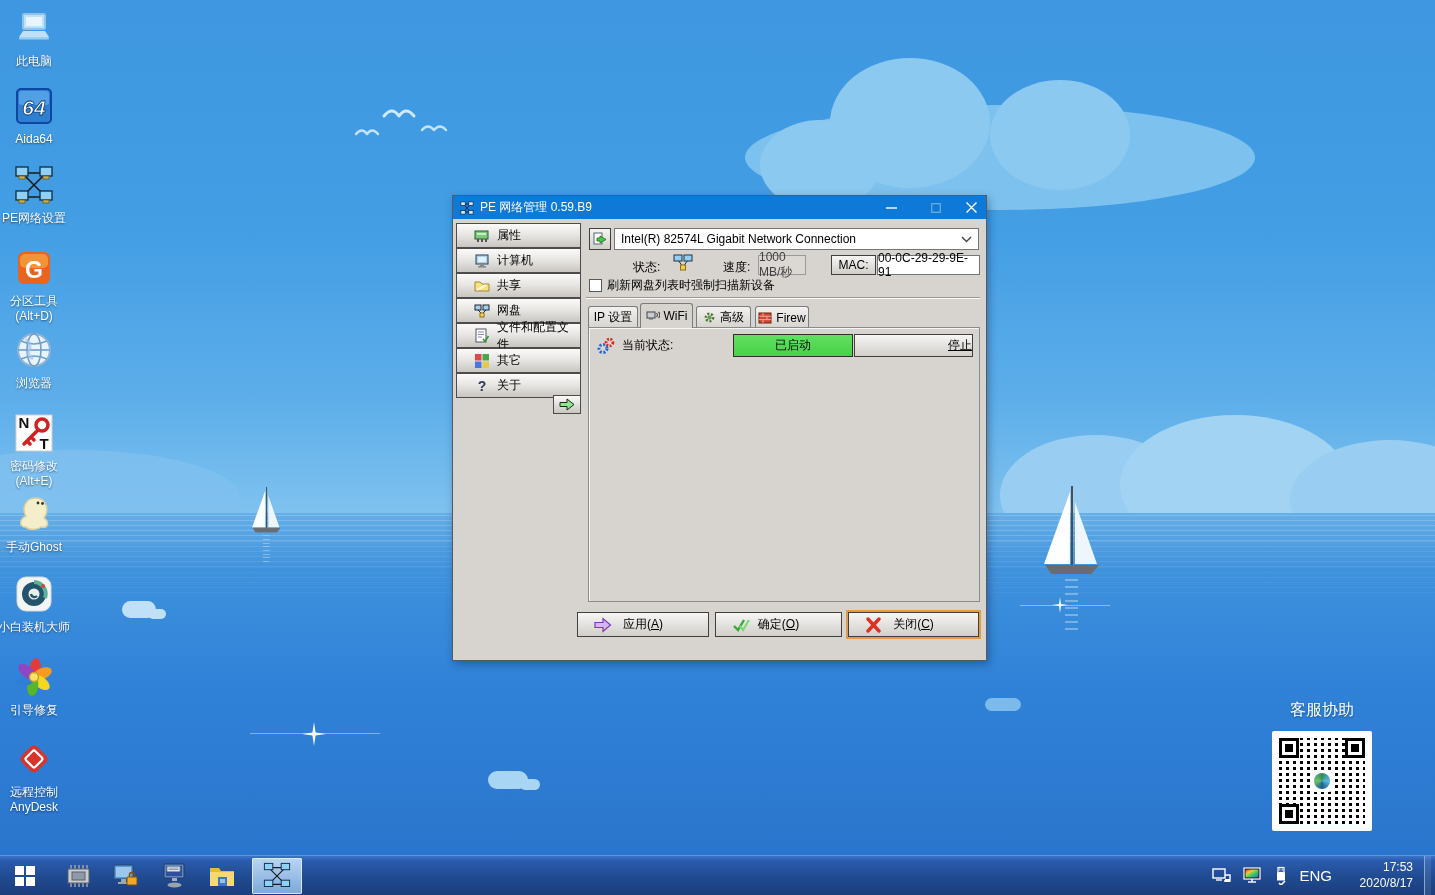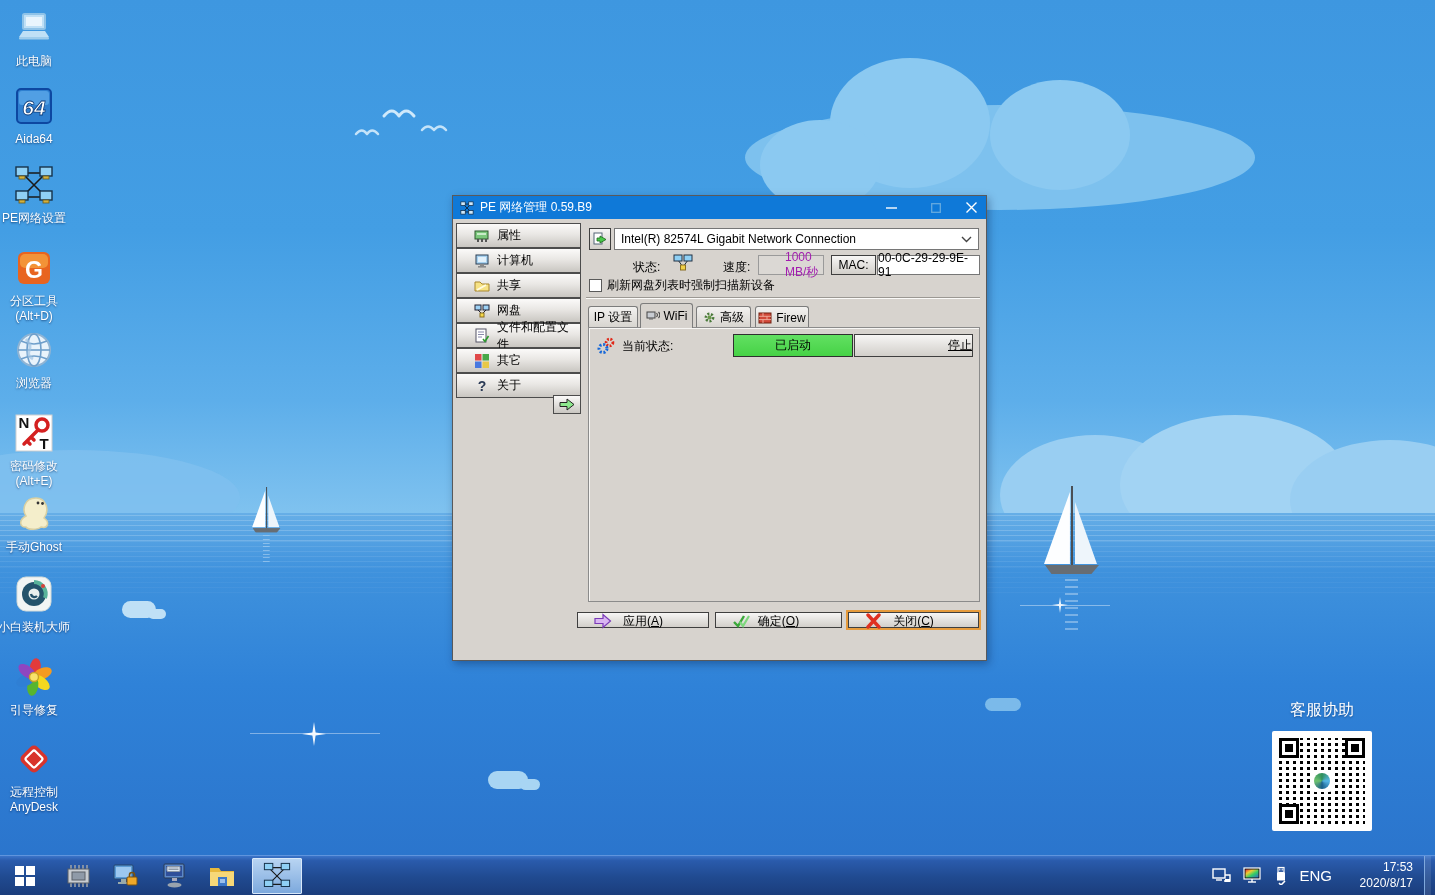--- a/index.html
+++ b/index.html
@@ -71,45 +71,45 @@
     background:linear-gradient(#fbfaf9,#c9c6c1); border:1px solid #4c4c4c;
     display:flex; align-items:center; justify-content:center; }
   .bevel { background:linear-gradient(#f7f6f5 0%,#e4e2df 50%,#d2cfca 100%);
     border:1px solid #3f3f3f; }
   #refresh-btn { position:absolute; left:136px; top:32px; width:22px; height:22px;
     display:flex; align-items:center; justify-content:center; }
   #combo { position:absolute; left:161px; top:32px; width:365px; height:22px; background:#fff;
     border:1px solid #767676; display:flex; align-items:center; padding:0 6px; }
   #combo .combo-text { flex:1; font-size:12px; }
   .flabel { position:absolute; font-size:12px; }
-  #speed-box { position:absolute; left:305px; top:59px; width:66px; height:20px;
-    background:#dbd8d4; border:1px solid #9a9a9a; color:#a21caf; font-size:12px;
-    display:flex; align-items:center; justify-content:center;padding-left:26px; }
+  #speed-box { position:absolute; left:305px; top:59px; width:48px; height:20px;
+    background:#dbd8d4; border:1px solid #9a9a9a; color:#404040; font-size:12px;
+    display:flex; align-items:center; justify-content:center; }
   #mac-btn { position:absolute; left:378px; top:59px; width:45px; height:20px; font-size:12px;
     display:flex; align-items:center; justify-content:center; }
   #mac-field { position:absolute; left:424px; top:59px; width:103px; height:20px; background:#fff;
     border:1px solid #767676; font-size:12px; display:flex; align-items:center; justify-content:center; }
   #chk-row { position:absolute; left:136px; top:81px; display:flex; align-items:center; gap:5px; }
   #chk-box { width:13px; height:13px; background:#fff; border:1px solid #5a5a5a; }
   #sep { position:absolute; left:133px; top:101px; width:394px; height:2px;
     border-top:1px solid #9b9893; border-bottom:1px solid #fbfaf8; }
   .tab { position:absolute; top:110px; height:22px; border:1px solid #7c7c7c; border-bottom:none;
     border-radius:3px 3px 0 0; background:linear-gradient(#f3f2f0,#d6d3ce);
     display:flex; align-items:center; justify-content:center; gap:4px; font-size:12px; z-index:1; }
   .tab.active { top:107px; height:25px; background:#d7d3ce; z-index:3; }
   #tab-panel { position:absolute; left:135px; top:131px; width:392px; height:275px;
     border:1px solid #8b8b8b; box-shadow:1px 1px 0 #f7f6f4 inset; z-index:2; background:#d7d3ce; }
-  #cur-status { position:absolute; left:8px; top:9px; display:flex; align-items:center; gap:6px; }
+  #cur-status { position:absolute; left:8px; top:9px; display:flex; gap:6px; }
   #btn-started { position:absolute; left:144px; top:6px; width:120px; height:23px;
     background:linear-gradient(#62e062,#46d246); border:1px solid #2f2f2f;
     display:flex; align-items:center; justify-content:center; font-size:12px; }
   #btn-stop { position:absolute; left:265px; top:6px; width:119px; height:23px; font-size:12px;
     display:flex; align-items:center; justify-content:flex-end;text-decoration:underline; }
-  .action-btn { position:absolute; top:416px; height:16px; font-size:12px;
-    display:flex; align-items:flex-start; justify-content:center; }
+  .action-btn { position:absolute; top:416px; height:25px; font-size:12px;
+    display:flex; align-items:center; justify-content:center; }
   .action-btn .aicon { position:absolute; left:16px; width:18px; height:16px; }
   .ukey { text-decoration:underline; }
   #btn-apply { left:124px; width:132px; }
   #btn-ok { left:262px; width:127px; }
   #btn-close { left:395px; width:131px; box-shadow:0 0 0 2px #e69b3c; }
   #statusbar { position:absolute; left:0; top:448px; width:535px; height:18px;
     border-top:1px solid #a7a49f; box-shadow:0 1px 0 #fbfaf8 inset;
     display:flex; align-items:center; padding-left:4px; }
   #statusbar span { color:#1c9a3c; font-size:12px; }
 

